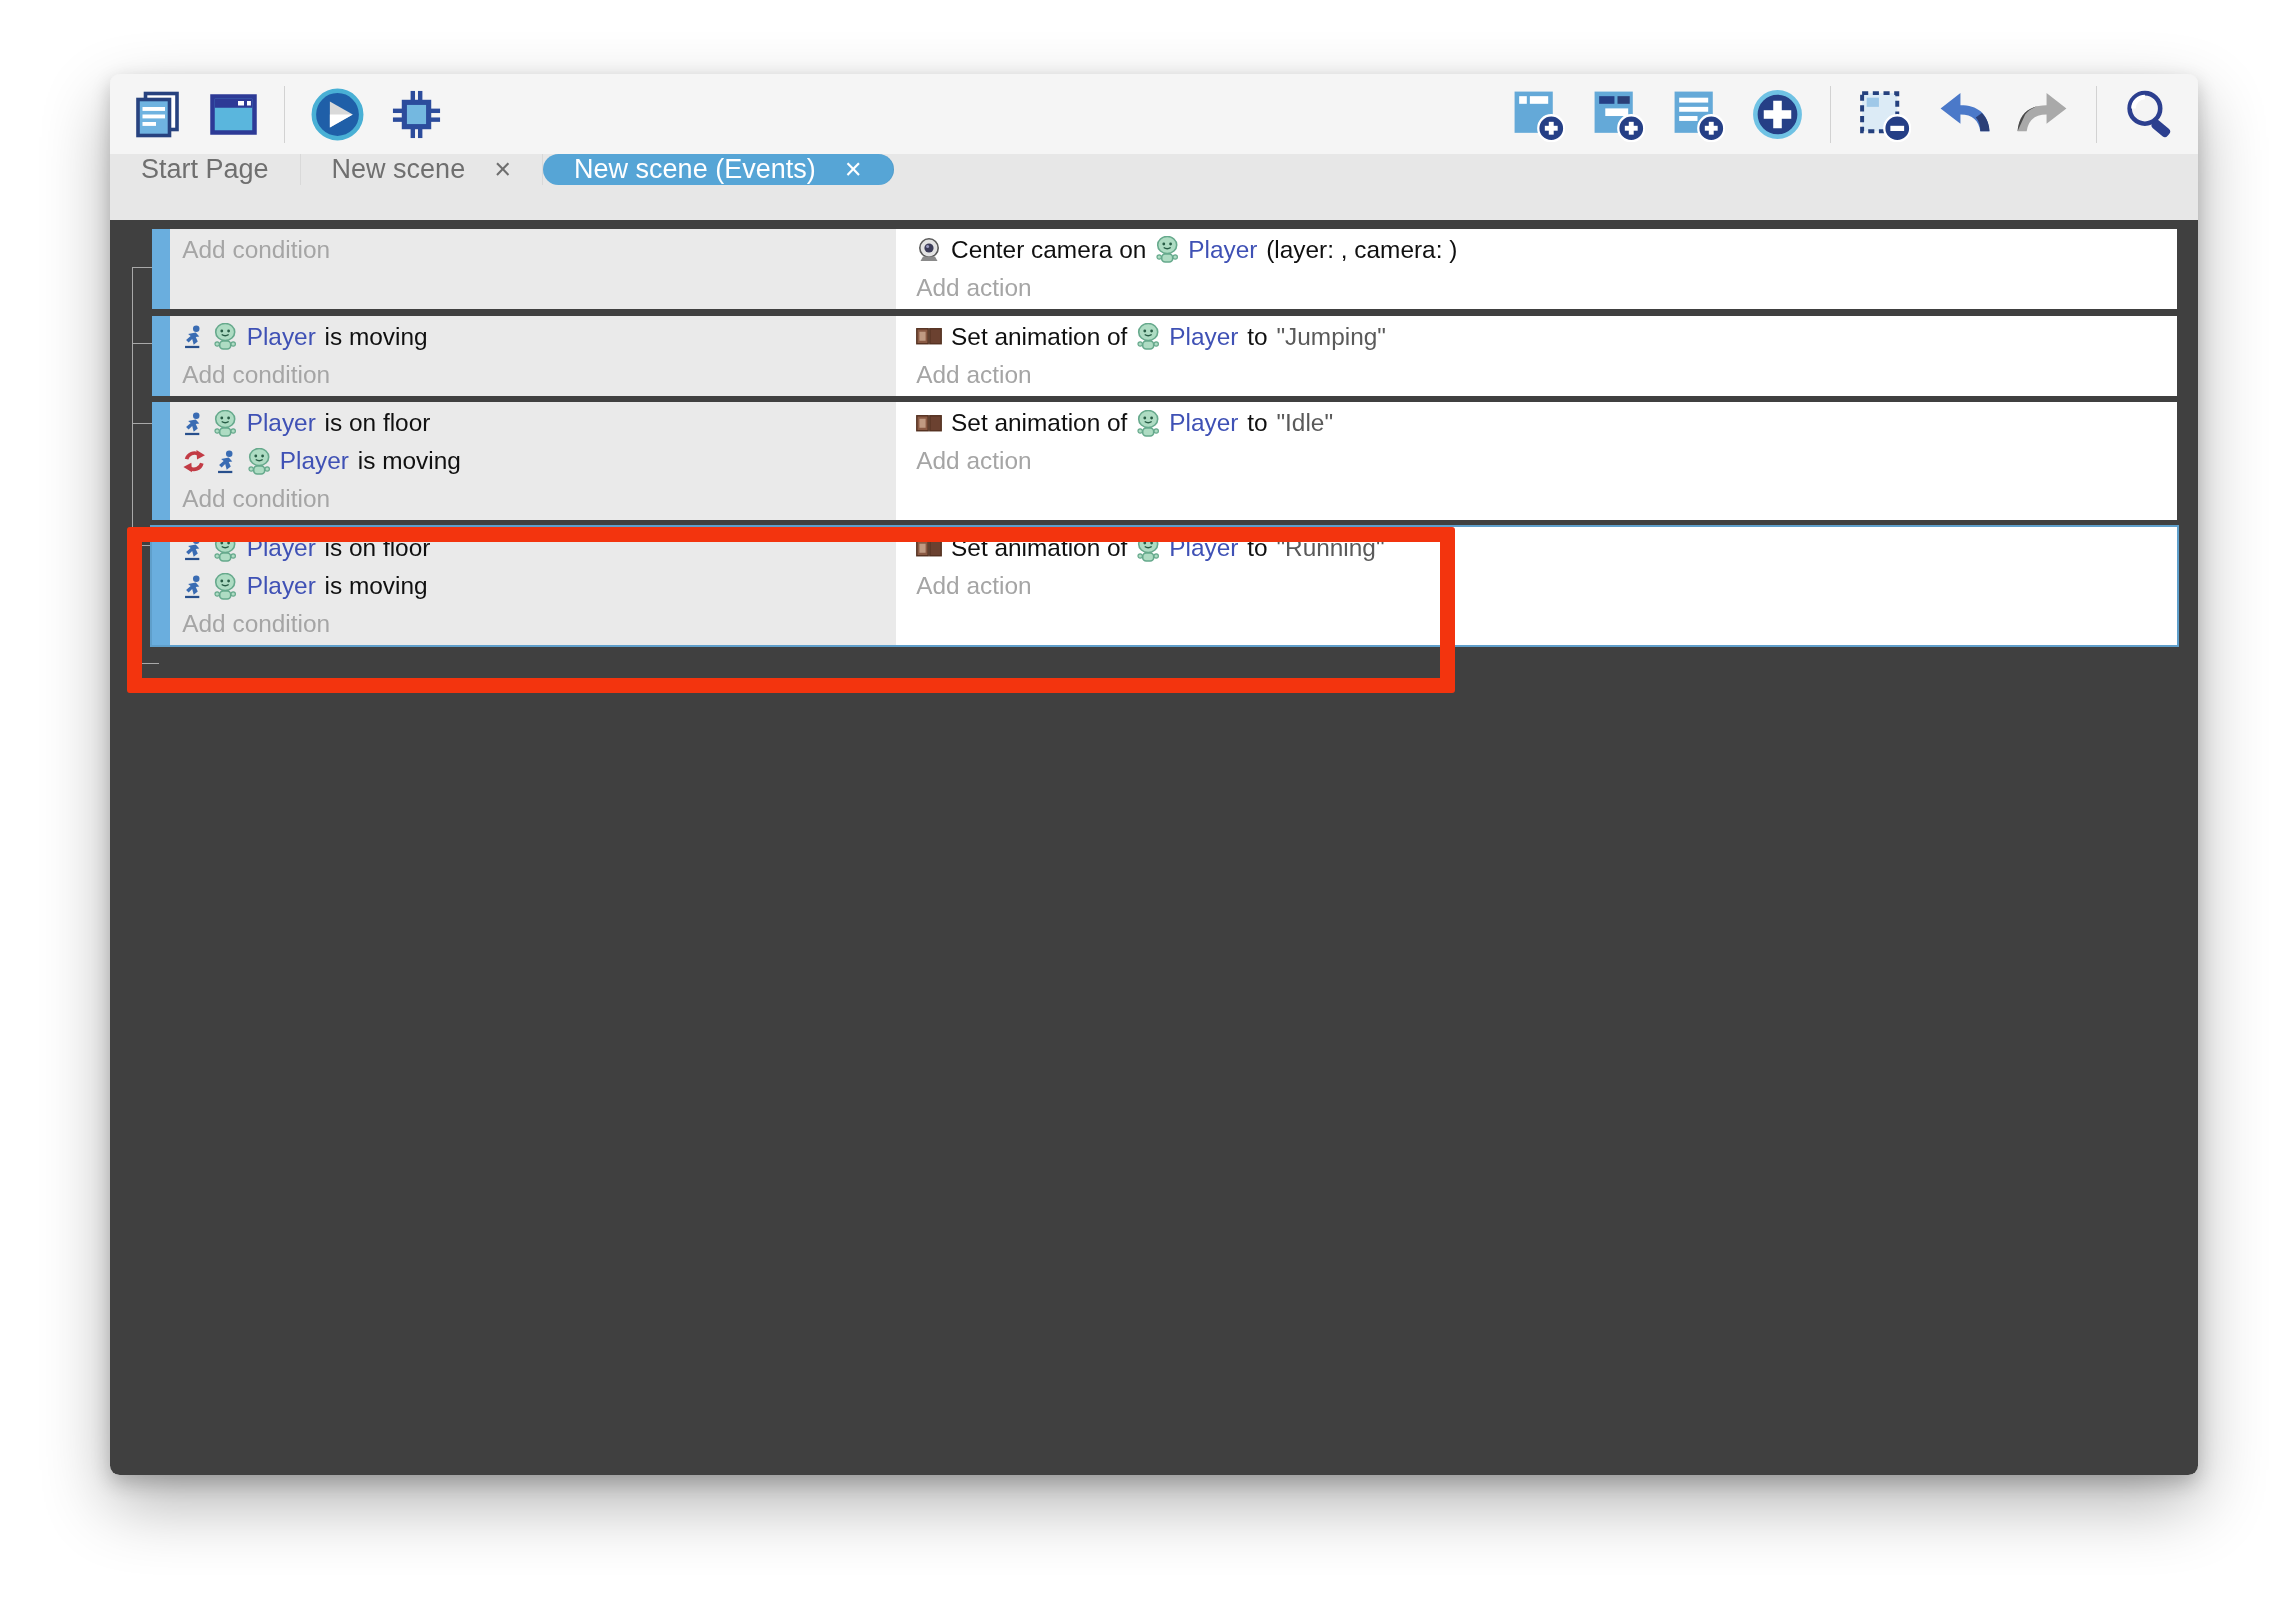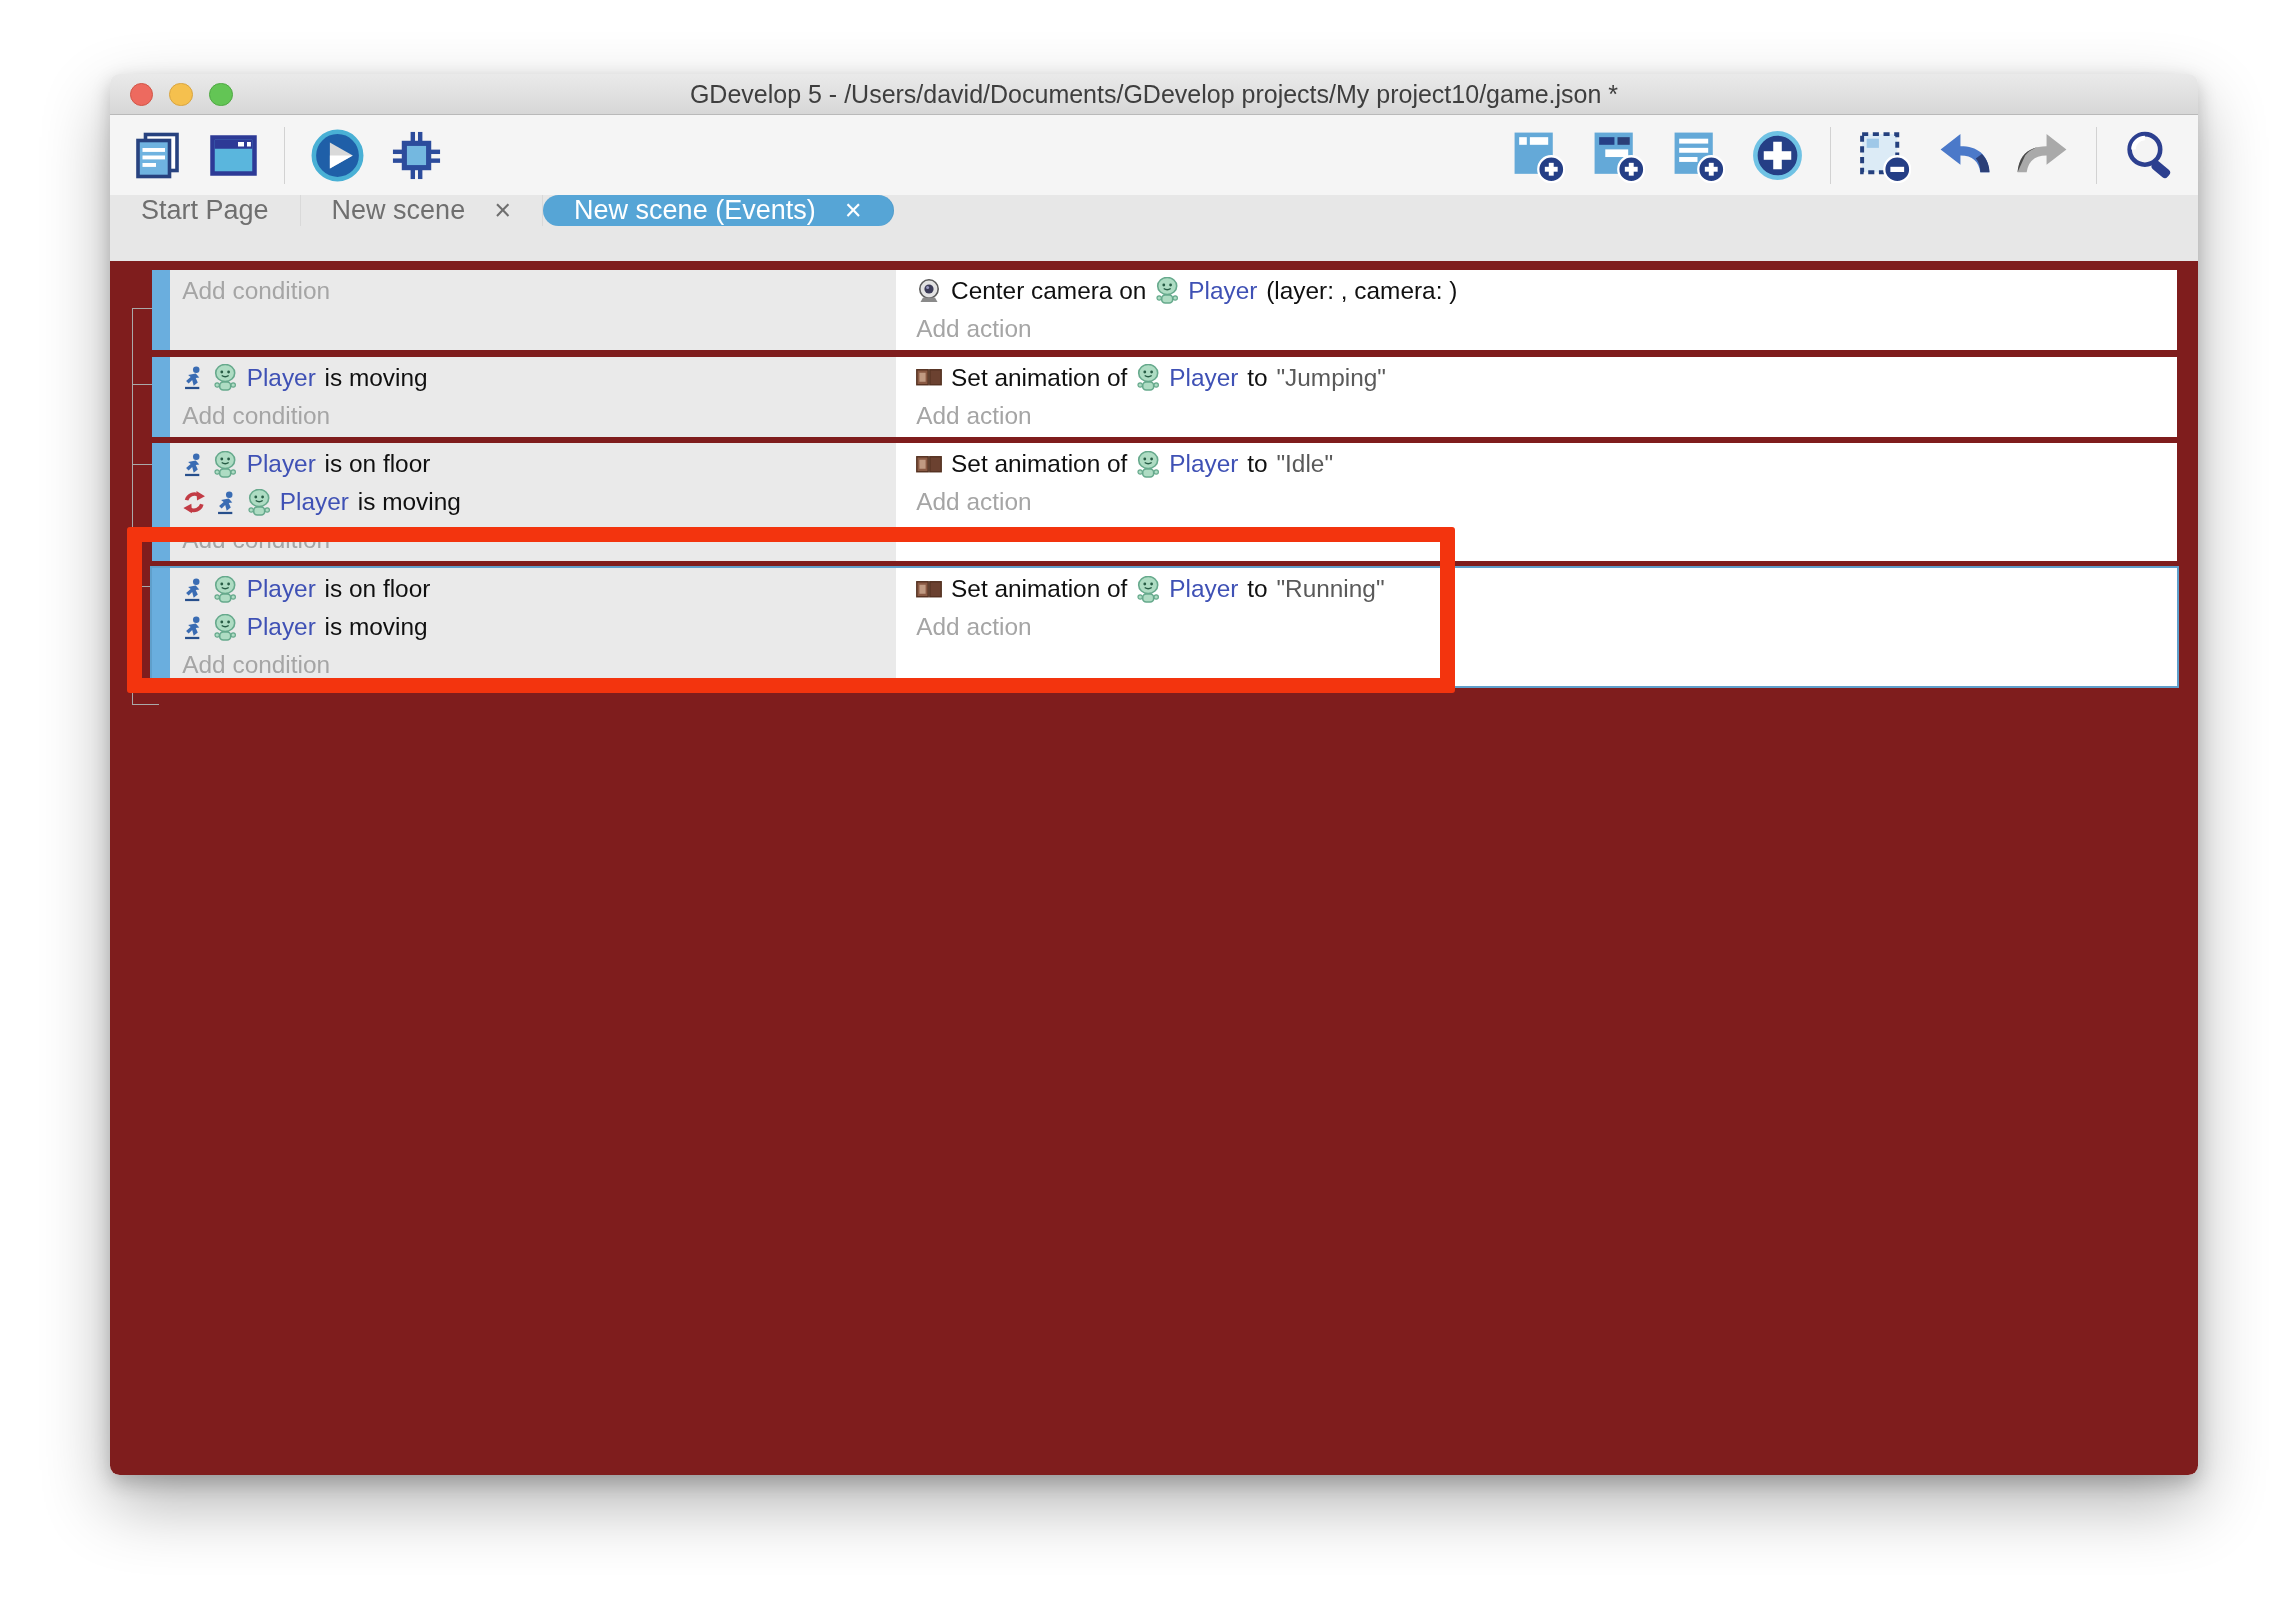--- a/index.html
+++ b/index.html
@@ -25,21 +25,21 @@
   .tb-sep { width:1px; height:57px; background:#d2d2d2; }
 
   
   .tabbar { height:66px; flex:0 0 66px; background:#e7e7e7; display:flex; align-items:flex-start; }
   .tab { display:flex; align-items:center; gap:29px; padding:0 31px; font-size:27px; color:#6f6f6f; border-right:1px solid rgba(0,0,0,.06); }
   .tab .tab-close { font-size:29px; color:#6f6f6f; line-height:1; }
   .tab.active { background:#56a5d6; color:#ffffff;border-radius:18px; }
   .tab.active .tab-close { color:#ffffff; }
 
   
-  .events-panel { flex:1; position:relative; background:#7f1d1d; }
+  .events-panel { flex:1; position:relative; background:#404040; }
   .rows { position:absolute; left:42px; right:21.5px; top:8.8px; }
   .event-row { display:flex; align-items:stretch; margin-bottom:6.8px; }
   .event-row.selected { box-shadow:0 0 0 2px #5f9fcb; }
   .ebar { flex:0 0 17.6px; background:#6aaede; }
   .cond-cell { flex:0 0 726px; background:#eaeaea; padding:2px 0 2px 0; }
   .act-cell { flex:1; background:#ffffff; padding:2px 0 2px 8px; }
   .line { display:flex; align-items:center; gap:8.8px; height:38px; padding-left:12.7px; font-size:24.4px; color:#101010; white-space:nowrap; }
   .line .obj { font-weight:normal; color:#3f51b5; }
   .line .str { color:#5a5a5a; }
   .line.ph { color:#a5a5a5; }
@@ -53,28 +53,20 @@
 
   
   .annotation { position:absolute; left:16.6px; top:453px; width:1328px; height:166px; border:15.6px solid #f3340e; border-radius:2.9px; z-index:60; pointer-events:none; }
 </style>
 </head>
 <body>
 
 <div class="window">
   <div class="window-inner">
 
-    <div class="titlebar">
-      <div class="lights">
-        <span class="light red"></span>
-        <span class="light yellow"></span>
-        <span class="light green"></span>
-      </div>
-      <div class="title">GDevelop 5 - /Users/david/Documents/GDevelop projects/My project10/game.json *</div>
-    </div>
 
     <div class="toolbar">
       <div class="tb-group" id="toolbar-left">
           <div class="tb-btn">
             <span class="icon-wrap">
               <svg width="51" height="51" viewBox="0 0 34 34">
                 <rect x="9" y="3" width="21" height="24" fill="#ffffff" stroke="#27427f" stroke-width="2.4"></rect>
                 <rect x="4" y="7" width="21" height="24" fill="#6fb3e0" stroke="#27427f" stroke-width="2.4"></rect>
                 <rect x="7" y="12" width="15" height="2.6" fill="#ffffff"></rect>
                 <rect x="7" y="17" width="15" height="2.6" fill="#ffffff"></rect>

